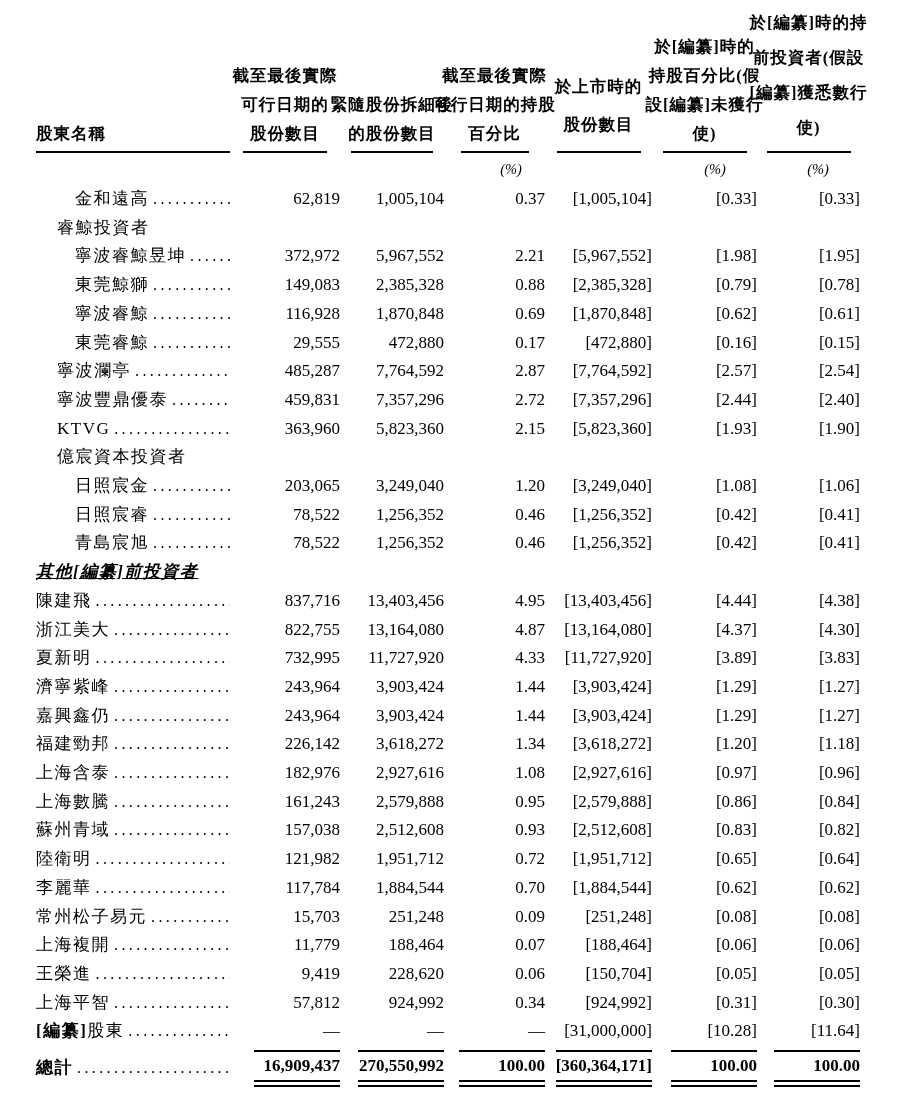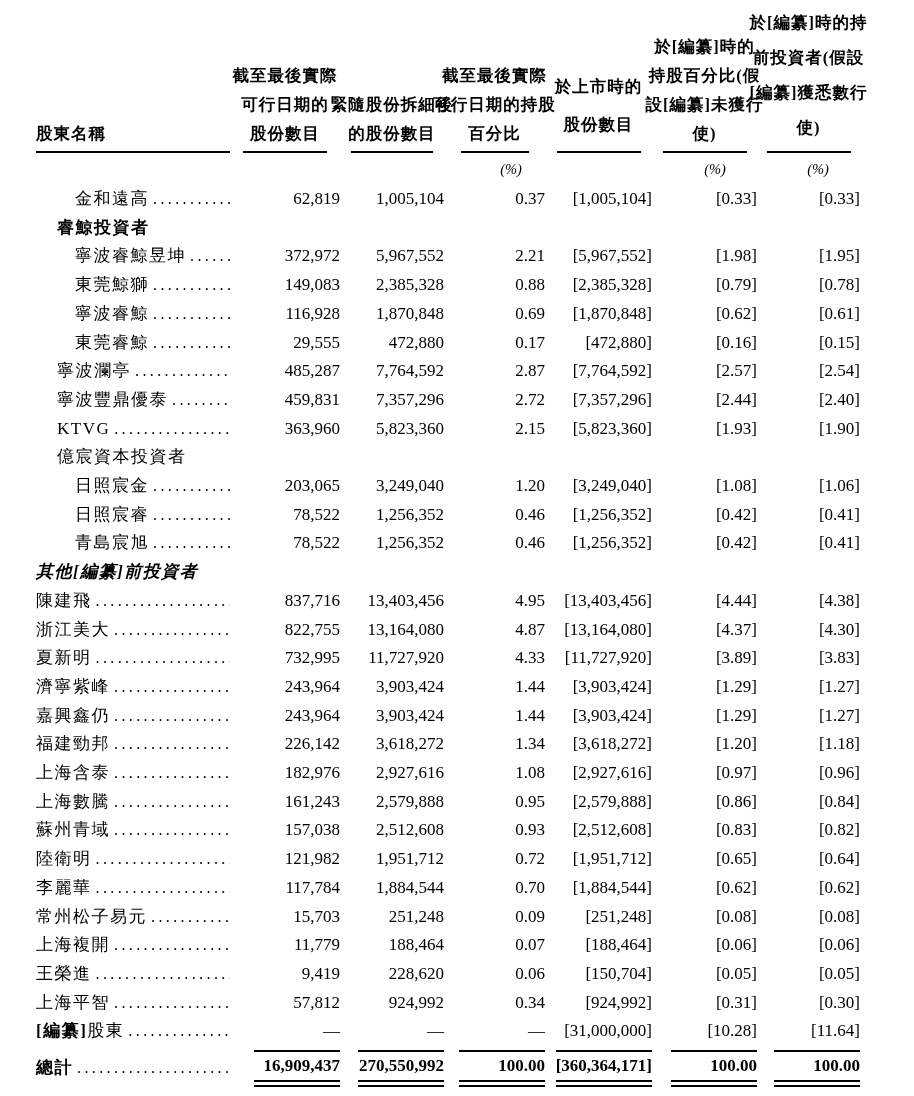--- a/index.html
+++ b/index.html
@@ -123,21 +123,21 @@
             </div>
           </td>
           <td class="num">62,819</td>
           <td class="num">1,005,104</td>
           <td class="num">0.37</td>
           <td class="num">[1,005,104]</td>
           <td class="num">[0.33]</td>
           <td class="num">[0.33]</td>
         </tr>
         <tr class="r-data">
-          <td class="sec" colspan="7" style="padding-left: 21px; font-weight: bold;">睿鯨投資者</td>
+          <td class="sec" colspan="7" style="padding-left: 21px;">睿鯨投資者</td>
         </tr>
         <tr class="r-data">
           <td class="namecell">
             <div class="nflex">
               <span class="nm" style="padding-left: 39px;">寧波睿鯨昱坤</span>
               <span class="leader"></span>
             </div>
           </td>
           <td class="num">372,972</td>
           <td class="num">5,967,552</td>
@@ -269,21 +269,21 @@
             </div>
           </td>
           <td class="num">78,522</td>
           <td class="num">1,256,352</td>
           <td class="num">0.46</td>
           <td class="num">[1,256,352]</td>
           <td class="num">[0.42]</td>
           <td class="num">[0.41]</td>
         </tr>
         <tr class="r-data">
-          <td class="sec em" colspan="7" style="padding-left: 0px;">其他[編纂]前投資者</td>
+          <td class="sec em" colspan="7" style="padding-left: 0px; text-decoration: underline;">其他[編纂]前投資者</td>
         </tr>
         <tr class="r-data">
           <td class="namecell">
             <div class="nflex">
               <span class="nm" style="padding-left: 0px;">陳建飛</span>
               <span class="leader"></span>
             </div>
           </td>
           <td class="num">837,716</td>
           <td class="num">13,403,456</td>

